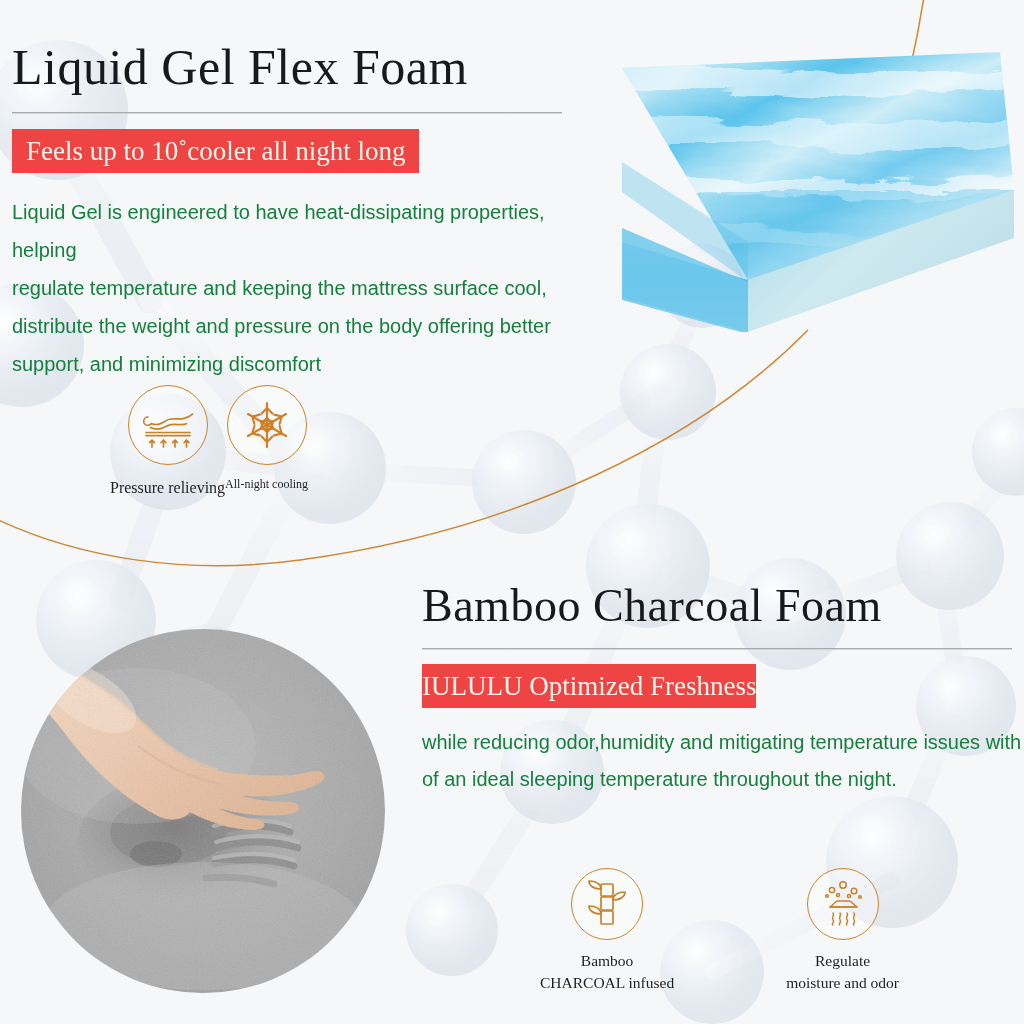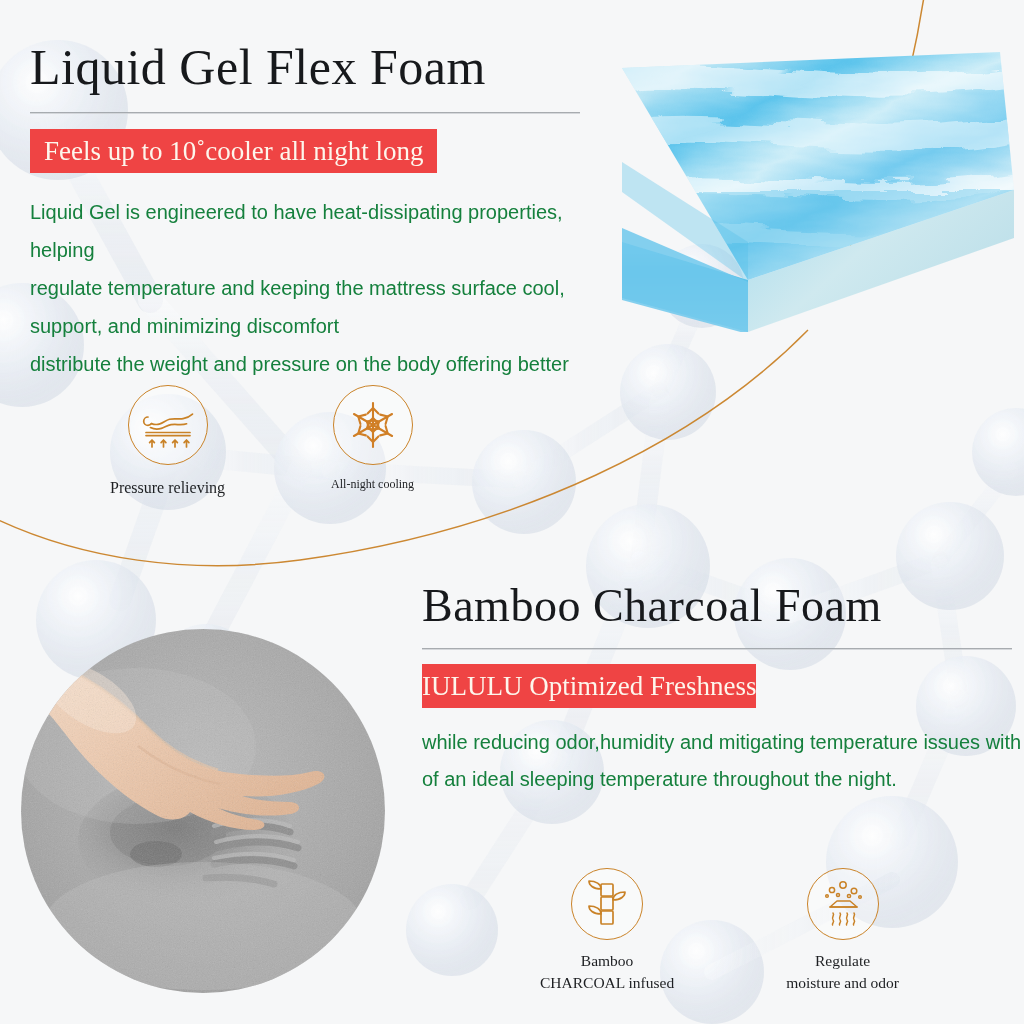--- a/index.html
+++ b/index.html
@@ -160,33 +160,33 @@
     </g>
   </svg>
 
   <svg class="curve-layer" width="1024" height="1024" viewBox="0 0 1024 1024">
 
     <path d="M925 -10 C 910 90, 880 190, 840 268" fill="none" stroke="#c98227" stroke-width="1.5" opacity=".95"></path>
 
     <path d="M808 330 C 700 440, 520 530, 300 560 C 190 575, 80 560, -10 516" fill="none" stroke="#c98227" stroke-width="1.4" opacity=".95"></path>
   </svg>
 
-  <div class="section" style="left:30px; top:38px; width:560px;">
+  <div class="section" style="left:12px; top:38px; width:560px;">
 
     <div class="headline" style="font-size:50px; line-height:58px;">Liquid Gel Flex Foam</div>
 
     <div class="rule" style="width:550px; margin-top:16px;"></div>
 
     <div class="badge" style="margin-top:15px; font-size:27px; line-height:44px; padding:0 14px;">Feels up to 10˚cooler  all night long</div>
 
     <div class="body-copy" style="margin-top:20px; font-size:20px; line-height:38px;">
       <p>Liquid Gel is engineered to have heat-dissipating properties, helping</p>
       <p>regulate temperature and keeping the mattress surface cool,</p>
+      <p>distribute the weight and pressure on the body offering better</p>
       <p>support, and minimizing discomfort</p>
-      <p>distribute the weight and pressure on the body offering better</p>
     </div>
   </div>
 
   <div class="foam-slab" style="left:618px; top:42px; width:400px; height:290px;">
     <svg width="400" height="290" viewBox="0 0 400 290">
       <defs>
         <linearGradient id="topface" x1="0.1" y1="0" x2="0.8" y2="1">
           <stop offset="0%" stop-color="#6fcbee"></stop>
           <stop offset="18%" stop-color="#bfe7f5"></stop>
           <stop offset="32%" stop-color="#5cc4ec"></stop>
@@ -237,21 +237,21 @@
       <polygon points="130,238 396,148 396,196 130,290" fill="url(#sideface)"></polygon>
 
       <polygon points="4,186 130,240 130,292 4,258" fill="#6ec8ec" opacity=".85"></polygon>
       <polygon points="4,150 130,240 130,200 4,120" fill="#57bfe8" opacity=".35"></polygon>
       <g clip-path="url(#slabTop)" opacity=".35">
         <rect x="-40" y="150" width="480" height="110" fill="#4fbce7" filter="url(#marble)"></rect>
       </g>
     </svg>
   </div>
 
-  <div class="features" style="left:110px; top:385px; gap:106px;">
+  <div class="features" style="left:110px; top:385px; ">
 
     <div class="feature">
       <div class="feature-circle" style="width:80px; height:80px;">
         <svg width="54" height="50" viewBox="0 0 54 50">
           <g fill="none" stroke="#c98227" stroke-width="1.7" stroke-linecap="round" stroke-linejoin="round">
             <path d="M7 17 c-2.4 0-4.3 1.9-4.3 4.2 0 2.3 1.9 4.2 4.3 4.2 1.4 0 2.7-.7 3.5-1.8"></path>
             <path d="M10.5 23.6 c2.6 1 5.6 1.2 8.4.3 3.3-1.1 6-3.6 9.6-4.6 4.4-1.2 9.1.1 13.6-.6 3.6-.6 6.8-2.3 9.4-4.6"></path>
             <path d="M9.4 27.6 c3.4 1.7 7.4 2 11 .8 3.3-1.1 6.1-3.1 9.6-3.7 5.2-.9 10.7.9 15.6-.9"></path>
             <path d="M5 32.5 h44"></path>
             <path d="M5 35.6 h44"></path>

